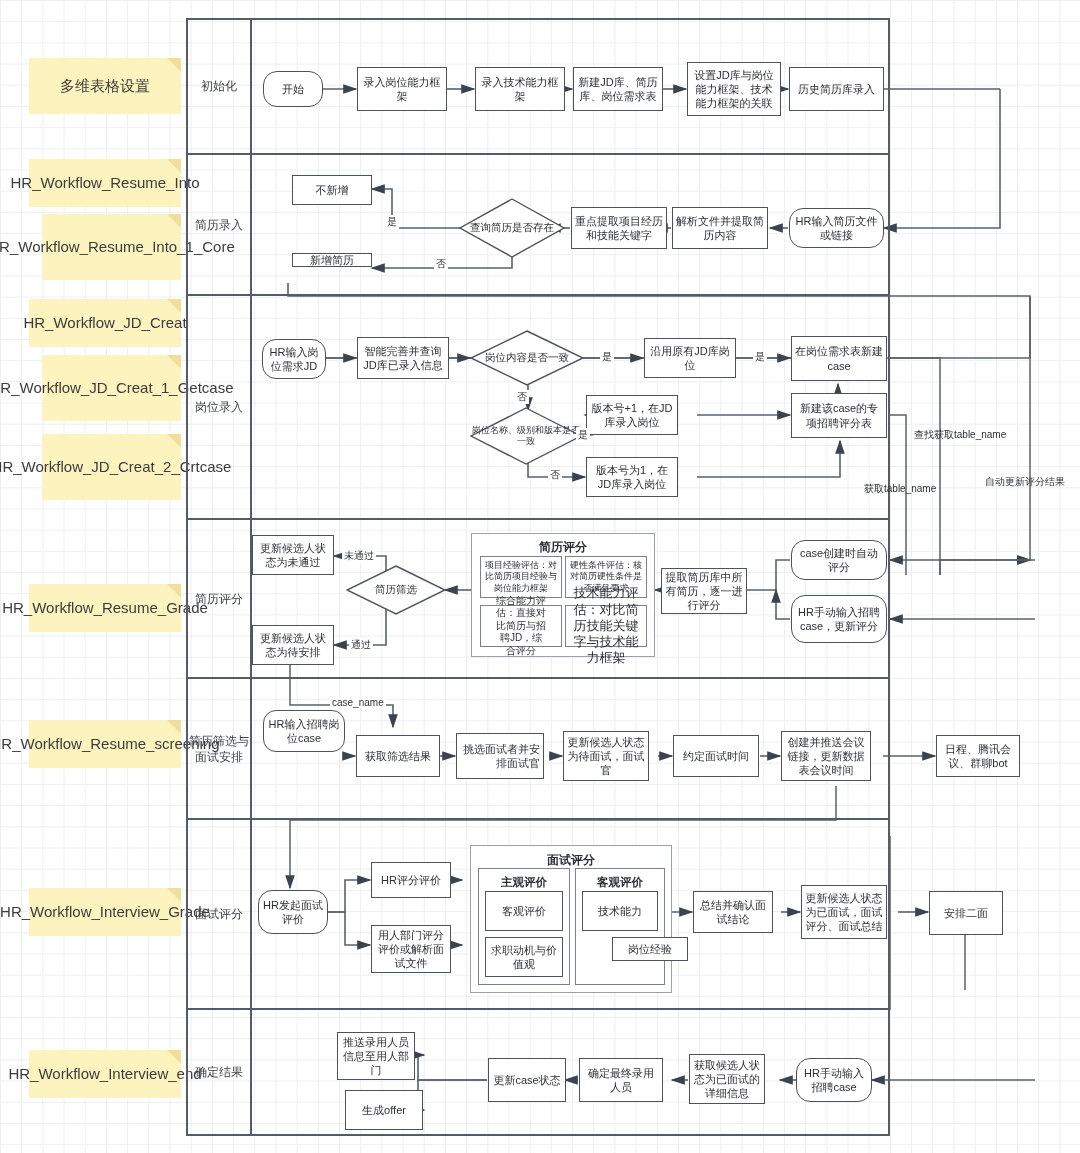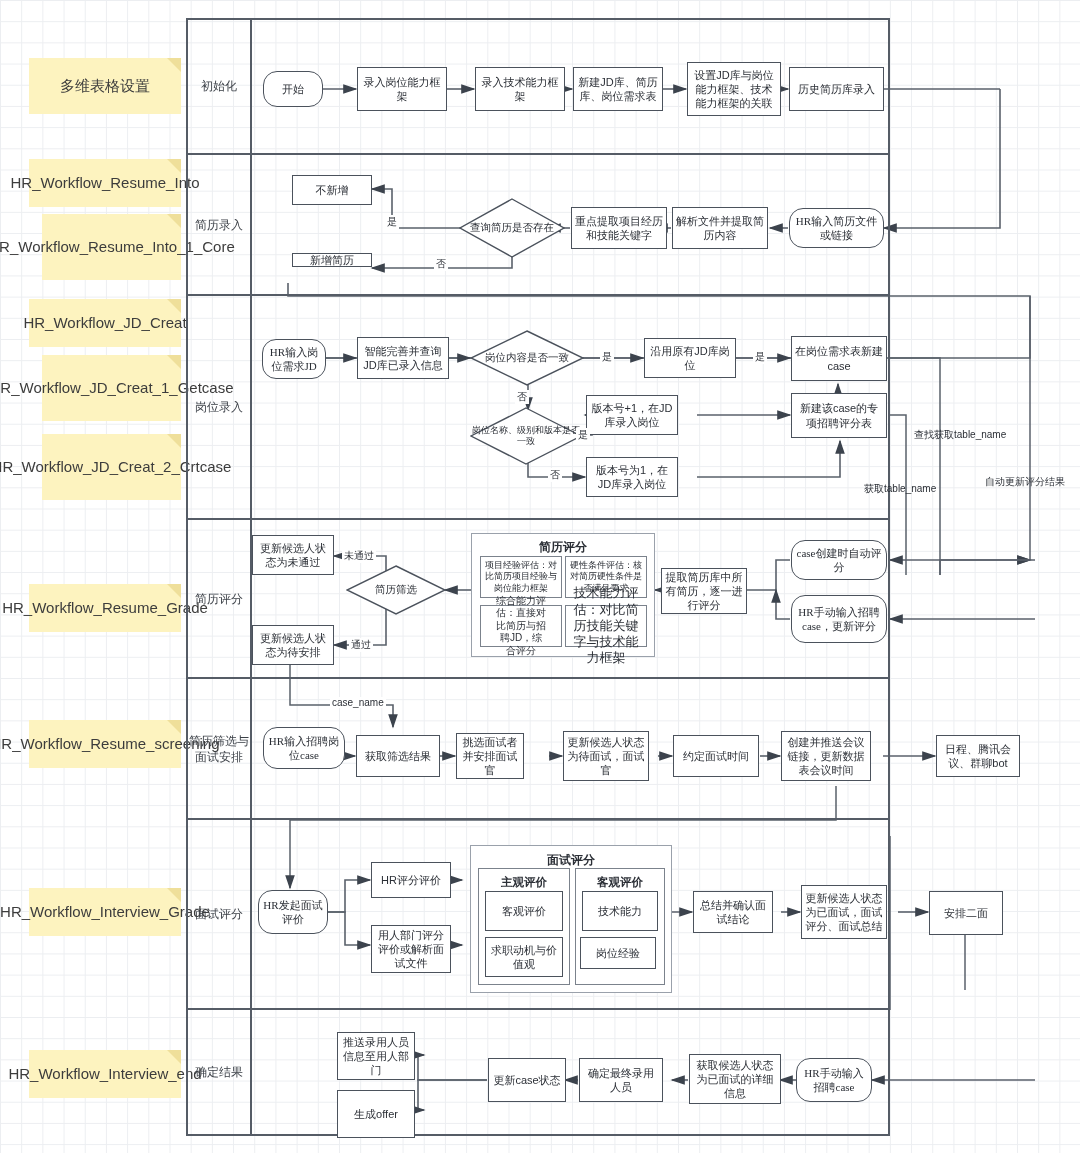--- a/index.html
+++ b/index.html
@@ -56,21 +56,21 @@
   }
 
   
   .node{
     position:absolute;box-sizing:border-box;
     background:#ffffff;border:1.6px solid #4b525c;
     display:flex;align-items:center;justify-content:center;
     text-align:center;font-size:11px;line-height:1.28;
     color:#2b2f36;padding:2px 3px;
   }
-  .node.round{border-radius:14px;font-family:Liberation Serif, serif;}
+  .node.round{border-radius:14px;}
   .node.thin{border-width:1.2px;}
   .diamond-wrap{position:absolute;}
   .diamond-wrap svg{position:absolute;left:0;top:0;}
   .diamond-txt{
     position:absolute;left:0;top:0;width:100%;height:100%;
     display:flex;align-items:center;justify-content:center;
     text-align:center;font-size:10.5px;line-height:1.25;color:#2b2f36;
   }
   .group-box{
     position:absolute;box-sizing:border-box;background:#fff;
@@ -471,27 +471,27 @@
   <div class="edge-label" style="left:342px;top:549px;">
     <span>未通过</span>
   </div>
   <div class="edge-label" style="left:349px;top:638px;">
     <span>通过</span>
   </div>
 
   <div class="edge-label" style="left:330px;top:697px;">
     <span>case_name</span>
   </div>
-  <div class="node round" style="left:263px;top:727px;width:82px;height:42px;">
+  <div class="node round" style="left:263px;top:710px;width:82px;height:42px;border-radius:13px;">
     <span>HR输入招聘岗位case</span>
   </div>
   <div class="node" style="left:356px;top:735px;width:84px;height:42px;">
     <span>获取筛选结果</span>
   </div>
-  <div class="node" style="left:456px;top:733px;width:68px;height:46px;">
+  <div class="node" style="left:456px;top:733px;width:88px;height:46px;text-align:right;">
     <span>挑选面试者并安排面试官</span>
   </div>
   <div class="node" style="left:563px;top:731px;width:86px;height:50px;">
     <span>更新候选人状态为待面试，面试官</span>
   </div>
   <div class="node" style="left:673px;top:735px;width:86px;height:42px;">
     <span>约定面试时间</span>
   </div>
   <div class="node" style="left:781px;top:731px;width:90px;height:50px;">
     <span>创建并推送会议链接，更新数据表会议时间</span>
@@ -528,46 +528,46 @@
   </div>
 
   <div class="sub-box" style="left:575px;top:868px;width:90px;height:117px;">
     <div class="sub-title" style="top:6px;">
       <span>客观评价</span>
     </div>
   </div>
   <div class="node" style="left:582px;top:891px;width:76px;height:40px;">
     <span>技术能力</span>
   </div>
-  <div class="node thin" style="left:580px;top:937px;width:76px;height:32px;">
+  <div class="node thin" style="left:612px;top:937px;width:76px;height:24px;">
     <span>岗位经验</span>
   </div>
 
   <div class="node" style="left:693px;top:891px;width:80px;height:42px;">
     <span>总结并确认面试结论</span>
   </div>
   <div class="node" style="left:801px;top:885px;width:86px;height:54px;">
     <span>更新候选人状态为已面试，面试评分、面试总结</span>
   </div>
   <div class="node" style="left:929px;top:891px;width:74px;height:44px;">
     <span>安排二面</span>
   </div>
 
   <div class="node round" style="left:796px;top:1058px;width:76px;height:44px;">
     <span>HR手动输入招聘case</span>
   </div>
-  <div class="node" style="left:689px;top:1054px;width:92px;height:50px;">
+  <div class="node" style="left:689px;top:1054px;width:76px;height:50px;">
     <span>获取候选人状态为已面试的详细信息</span>
   </div>
   <div class="node" style="left:579px;top:1058px;width:84px;height:44px;">
     <span>确定最终录用人员</span>
   </div>
   <div class="node" style="left:488px;top:1058px;width:78px;height:44px;">
     <span>更新case状态</span>
   </div>
   <div class="node" style="left:337px;top:1032px;width:78px;height:48px;">
     <span>推送录用人员信息至用人部门</span>
   </div>
-  <div class="node" style="left:337px;top:1090px;width:78px;height:48px;">
+  <div class="node" style="left:345px;top:1090px;width:78px;height:40px;">
     <span>生成offer</span>
   </div>
 
 </div>
 
 </body></html>

